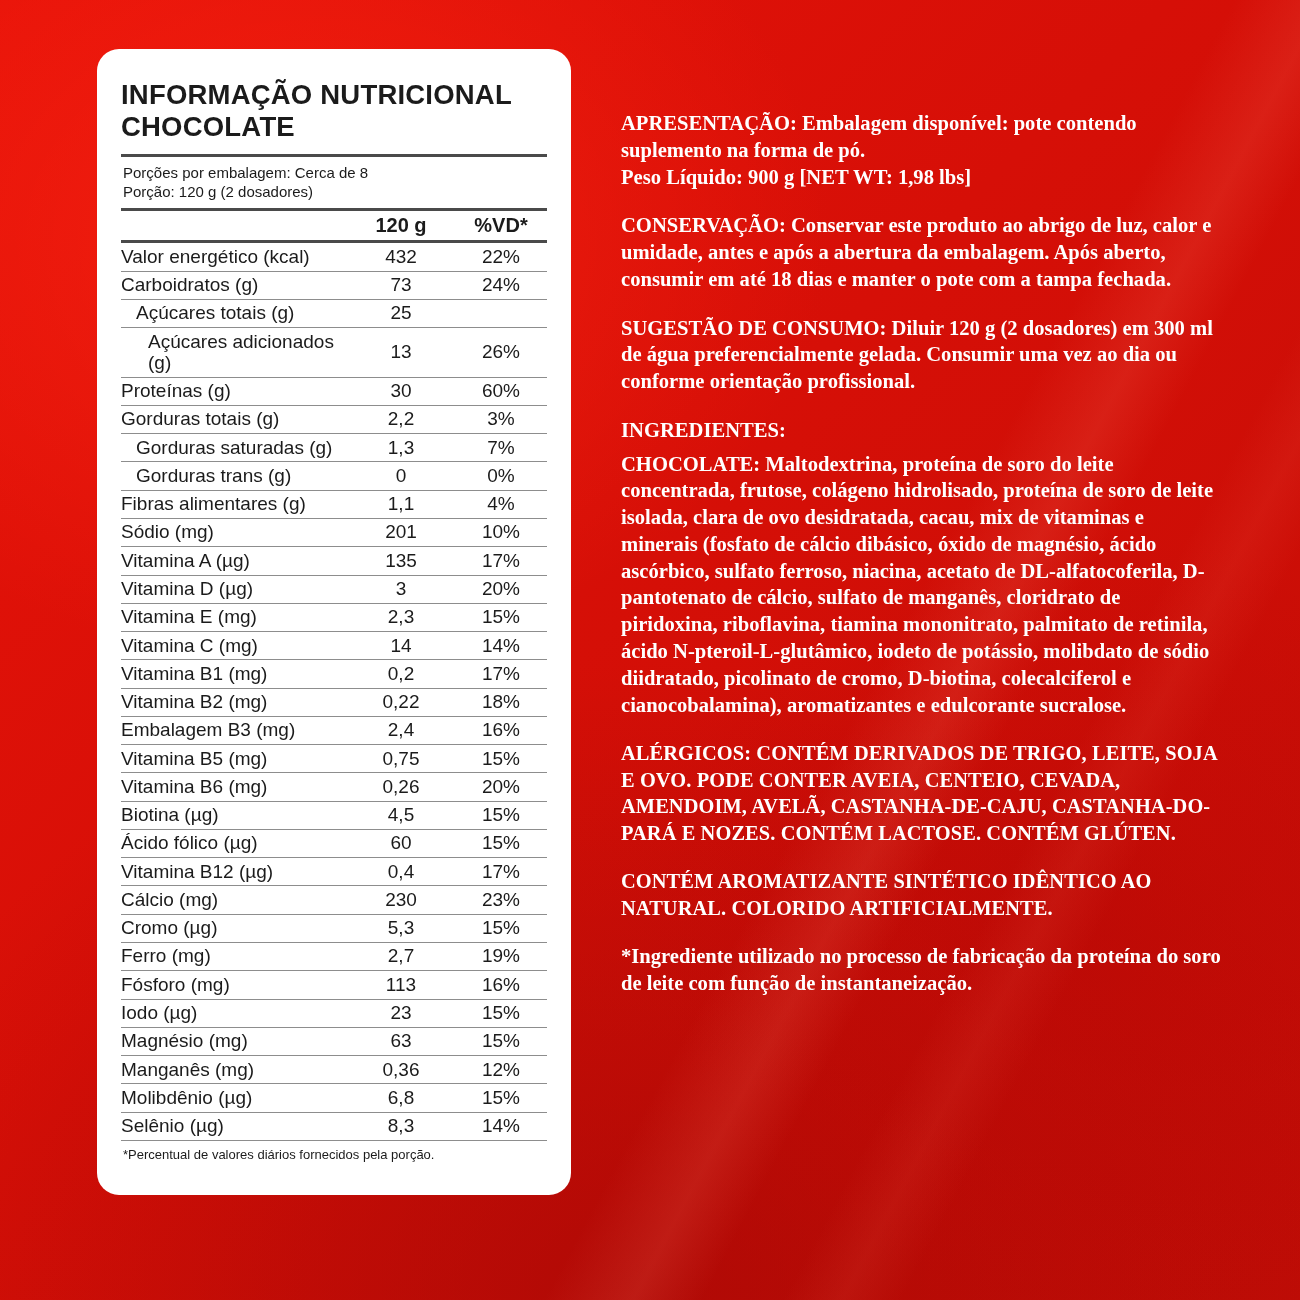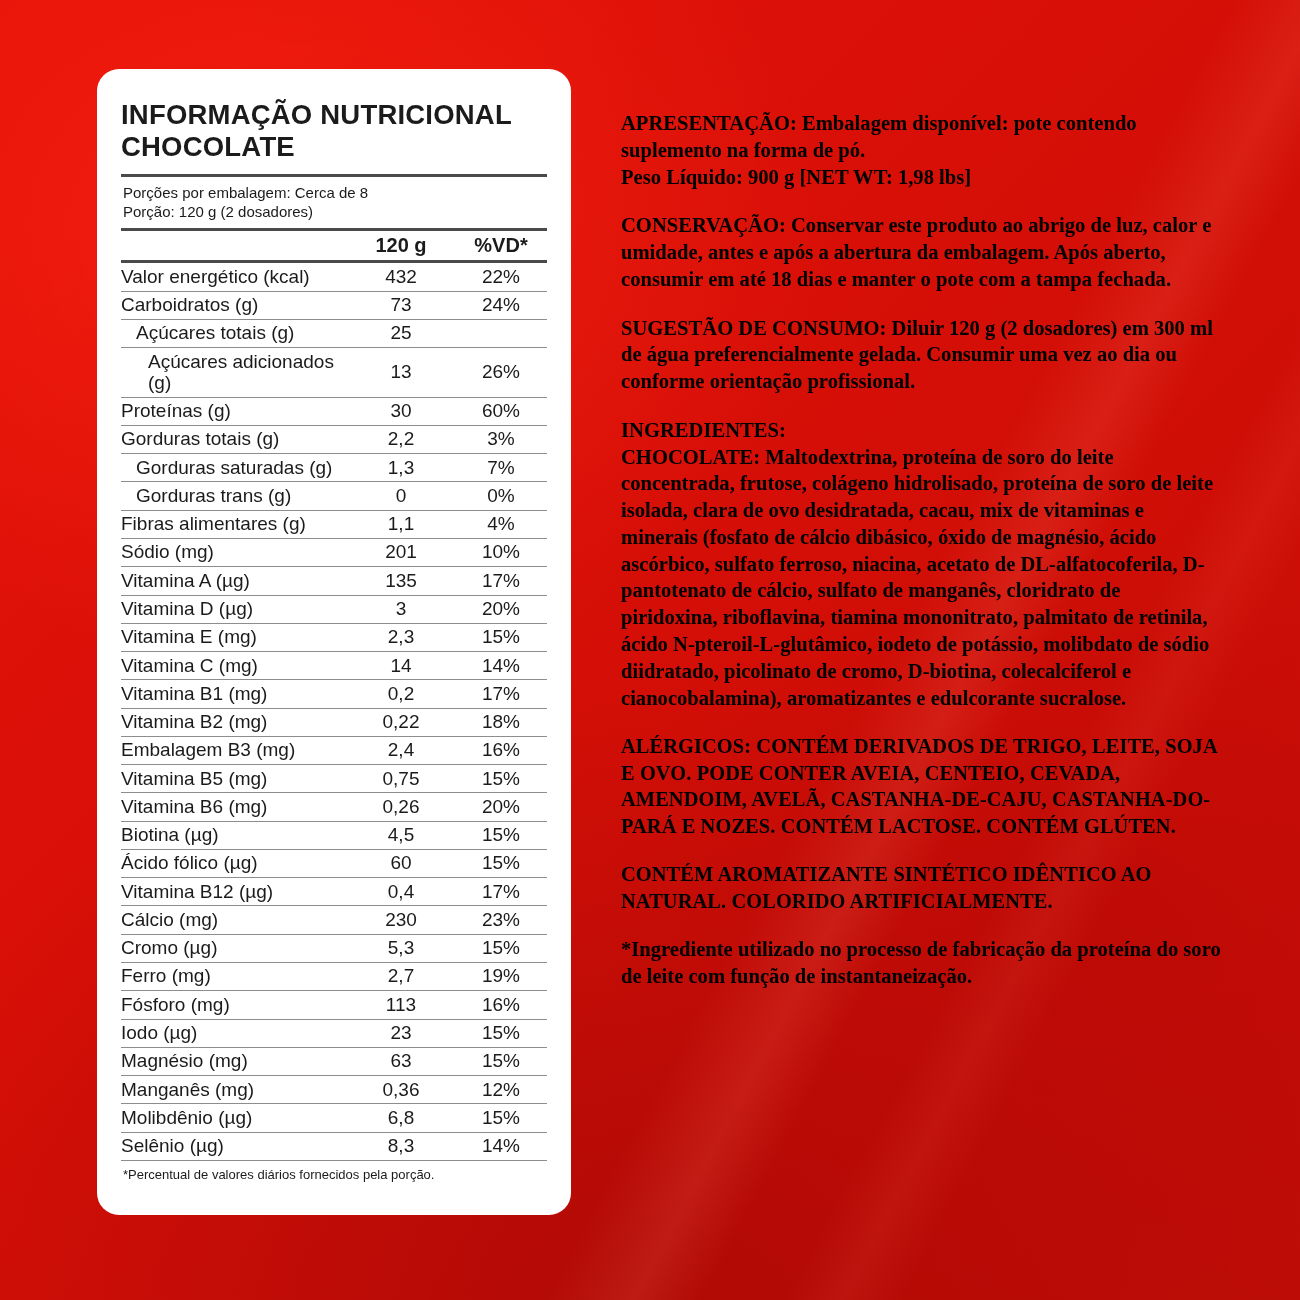--- a/index.html
+++ b/index.html
@@ -27,21 +27,21 @@
     inset: 0;
     background:
       linear-gradient(118deg, rgba(255,255,255,0) 62%, rgba(255,120,100,0.16) 66.5%, rgba(255,255,255,0) 70%),
       linear-gradient(118deg, rgba(255,255,255,0) 74%, rgba(255,110,90,0.10) 77%, rgba(255,255,255,0) 80%);
   }
 
   
   #card {
     position: absolute;
     left: 97px;
-    top: 69px;
+    top: 49px;
     width: 474px;
     height: 1146px;
     background: #ffffff;
     border-radius: 22px;
     padding: 30px 24px 0 24px;
   }
 
   .title {
     font-size: 27.5px;
     font-weight: bold;
@@ -85,29 +85,29 @@
     padding-top: 6px;
     padding-left: 2px;
   }
 
   
   #copy {
     position: absolute;
     left: 621px;
     top: 110px;
     width: 600px;
-    color: #000000;
+    color: #ffffff;
     font-family: "Liberation Serif", serif;
     font-weight: bold;
   }
   .blk { margin-bottom: 22px; line-height: 1.30; font-size: 20.6px; }
   .blk:last-child { margin-bottom: 0; }
   .blk b.h { font-weight: bold; }
   .blk.caps { font-size: 20.4px; letter-spacing: 0.1px; }
-  .blk.ing-head { margin-bottom: 0; }
+  .blk.ing-head { margin-bottom: 7px; }
 </style>
 </head>
 <body>
 
 <div id="bg">
   <div id="bg-streak"></div>
 </div>
 
 <div id="card">
   <div class="title">

